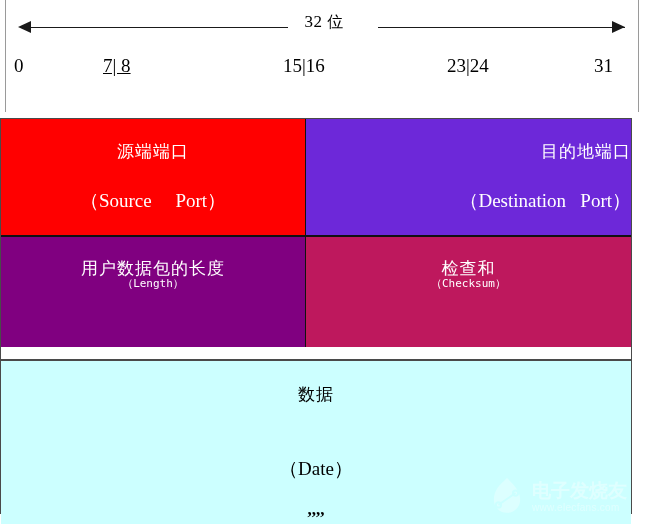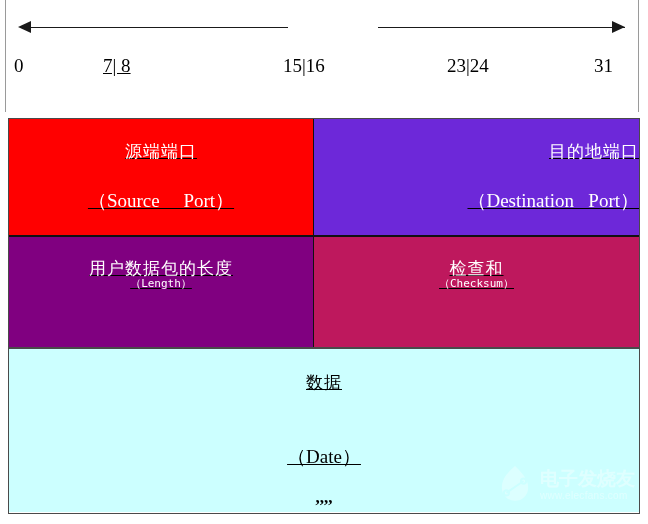--- a/index.html
+++ b/index.html
@@ -103,27 +103,26 @@
   }
   .tick.t0   { left: 14px;  }
   .tick.t78  { left: 103px; text-decoration: underline; }
   .tick.t1516{ left: 283px; }
   .tick.t2324{ left: 447px; }
   .tick.t31  { left: 594px; }
 
   
   .packet {
     position: absolute;
-    left: 8px;
+    left: 0;
     top: 118px;
     width: 632px;
     height: 396px;
     border: 1.5px solid #4a4a4a;
     box-sizing: border-box;
-    text-decoration: underline;
   }
 
   .row {
     display: flex;
     width: 100%;
     box-sizing: border-box;
   }
   .row.ports  { height: 116px; }
   .row.meta   { height: 112px; }
   .row.data   { height: 165px; }
@@ -141,21 +140,21 @@
   .cell.half-right { flex: 1 1 auto; }
   .cell.full       { width: 100%; }
 
   .cell.src  { background: #FF0000; }
   .cell.dst  { background: #6d28d9; align-items: flex-end; }
   .cell.len  { background: #800080; }
   .cell.ck   { background: #be185d; }
   .cell.dat  { background: #CCFFFF; color: #000000; }
 
   .row.meta { border-top: 2px solid #111; }
-  .row.data { border-top: 2px solid #4a4a4a; }
+  .row.data { border-top: 2px solid #4a4a4a; margin-top: 12px; }
 
   .cjk-line {
     font-family: "DejaVu Sans", sans-serif;
     font-size: 17px;
     letter-spacing: 1px;
     line-height: 1.1;
   }
   .en-line {
     font-family: "Liberation Serif", serif;
     font-size: 19px;
@@ -227,20 +226,24 @@
   <div class="rule-frame-left"></div>
   <div class="rule-frame-right"></div>
 
   <div class="arrow-row">
     <div class="arrow-head left"></div>
     <div class="arrow-seg  left"></div>
     <div class="arrow-seg  right"></div>
     <div class="arrow-head right"></div>
   </div>
 
+  <div class="bits-label">
+    <span>32</span>
+    <span class="cjk">位</span>
+  </div>
 
   <div class="ticks">
     <span class="tick t0">0</span>
     <span class="tick t78">7| 8</span>
     <span class="tick t1516">15|16</span>
     <span class="tick t2324">23|24</span>
     <span class="tick t31">31</span>
   </div>
 
   <div class="packet">

